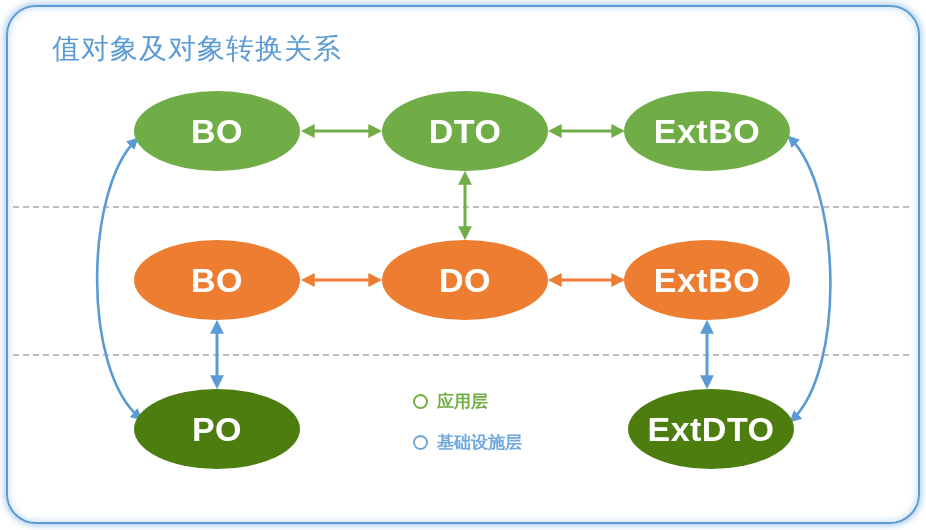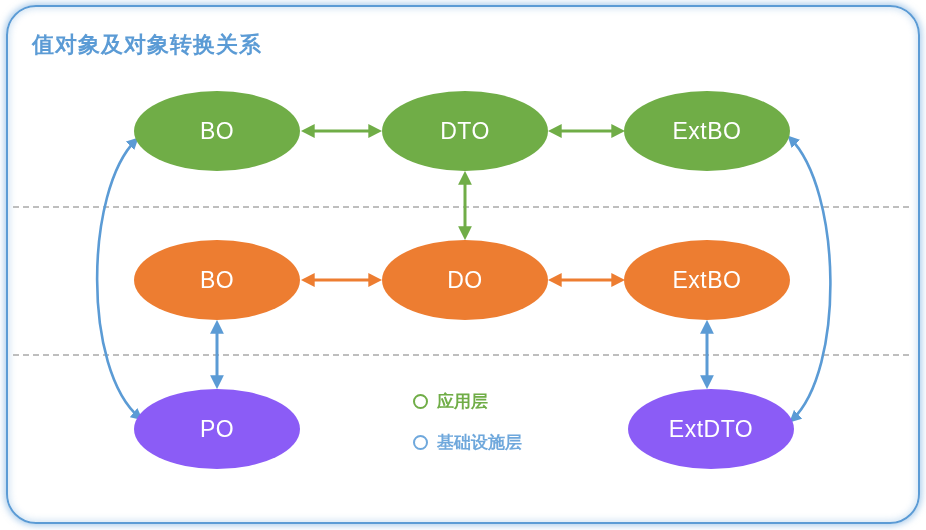--- a/index.html
+++ b/index.html
@@ -7,32 +7,32 @@
   .canvas{
     position:relative;width:926px;height:530px;background:#ffffff;overflow:hidden;
   }
   .frame{
     position:absolute;left:6px;top:5px;right:6px;bottom:6px;
     border:2px solid #5B9BD5;border-radius:30px;
     box-shadow:0 0 6px 2px rgba(111,168,220,.55), inset 0 0 6px 2px rgba(111,168,220,.30);
     pointer-events:none;
   }
   .title{
-    position:absolute;left:32px;top:30px;
-    font-size:22px;font-weight:bold;color:#5B9BD5;letter-spacing:1px;
+    position:absolute;left:52px;top:30px;
+    font-size:28px;font-weight:normal;color:#5B9BD5;letter-spacing:1px;
   }
   svg.links{position:absolute;left:0;top:0;width:926px;height:530px;}
   .node{
     position:absolute;width:166px;height:80px;border-radius:50%;
     display:flex;align-items:center;justify-content:center;
-    color:#ffffff;font-size:23px;font-weight:normal;letter-spacing:.5px;
+    color:#ffffff;font-size:34px;font-weight:bold;letter-spacing:.5px;
   }
   .node.green{background:#70AD47;}
   .node.orange{background:#ED7D31;}
-  .node.blue{background:#8b5cf6;}
+  .node.blue{background:#4d7c0f;}
   .legend{position:absolute;left:413px;top:390px;display:flex;flex-direction:column;gap:9px;}
   .legend-row{display:flex;align-items:center;gap:9px;font-size:17px;font-weight:bold;}
   .legend-swatch{width:11px;height:11px;border-radius:50%;background:#fff;border:2px solid;}
   .lg-green{color:#70AD47;}  .lg-green .legend-swatch{border-color:#70AD47;}
   .lg-orange{color:#ED7D31;} .lg-orange .legend-swatch{border-color:#ED7D31;}
   .lg-blue{color:#6FA8DC;margin-top:9px;}   .lg-blue .legend-swatch{border-color:#6FA8DC;}
 </style>
 </head>
 <body>
 

